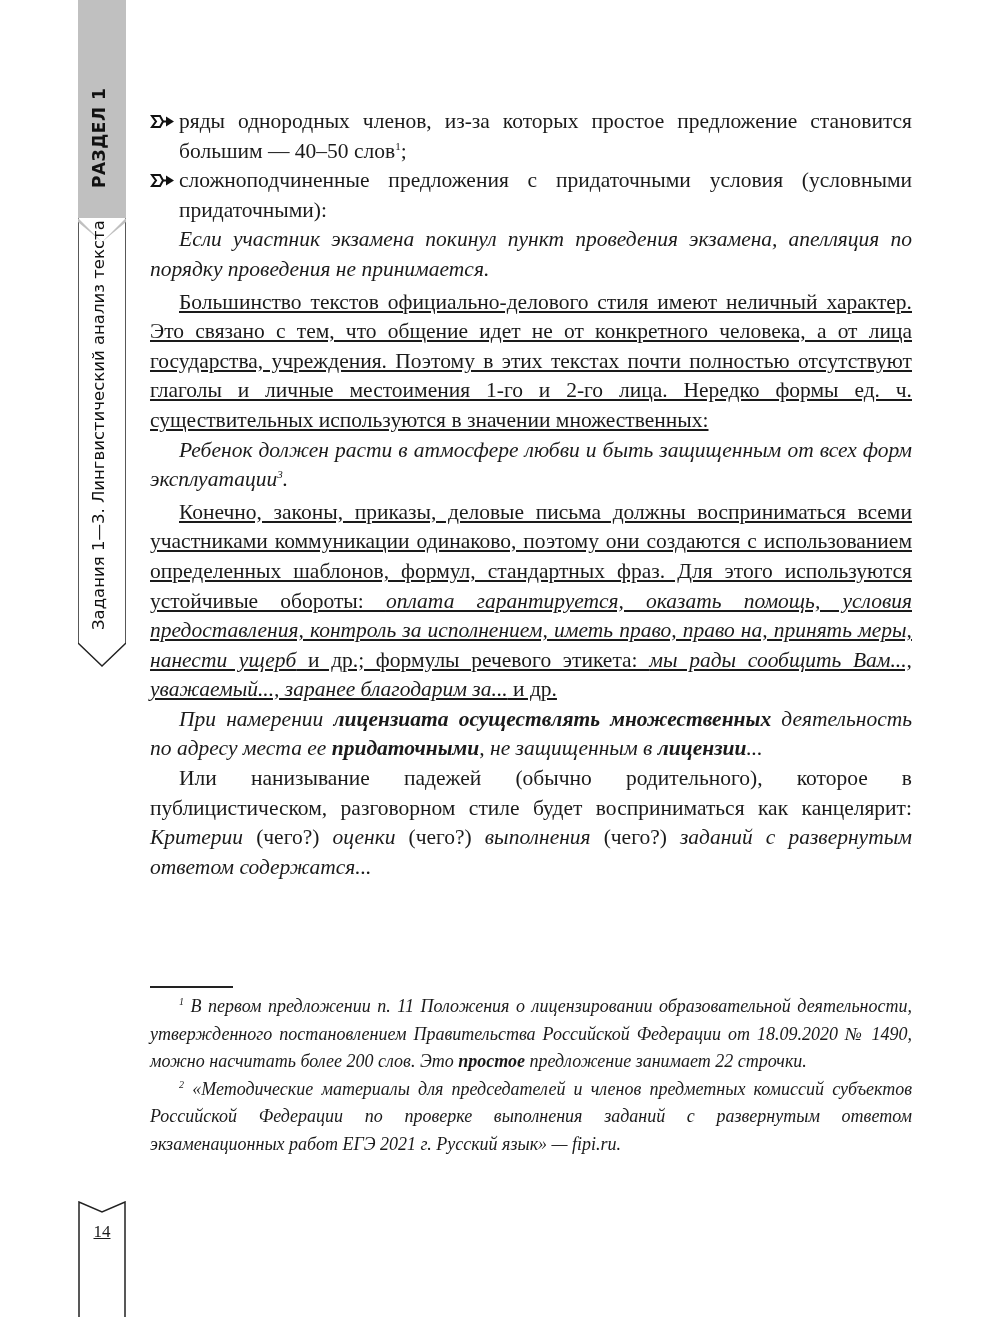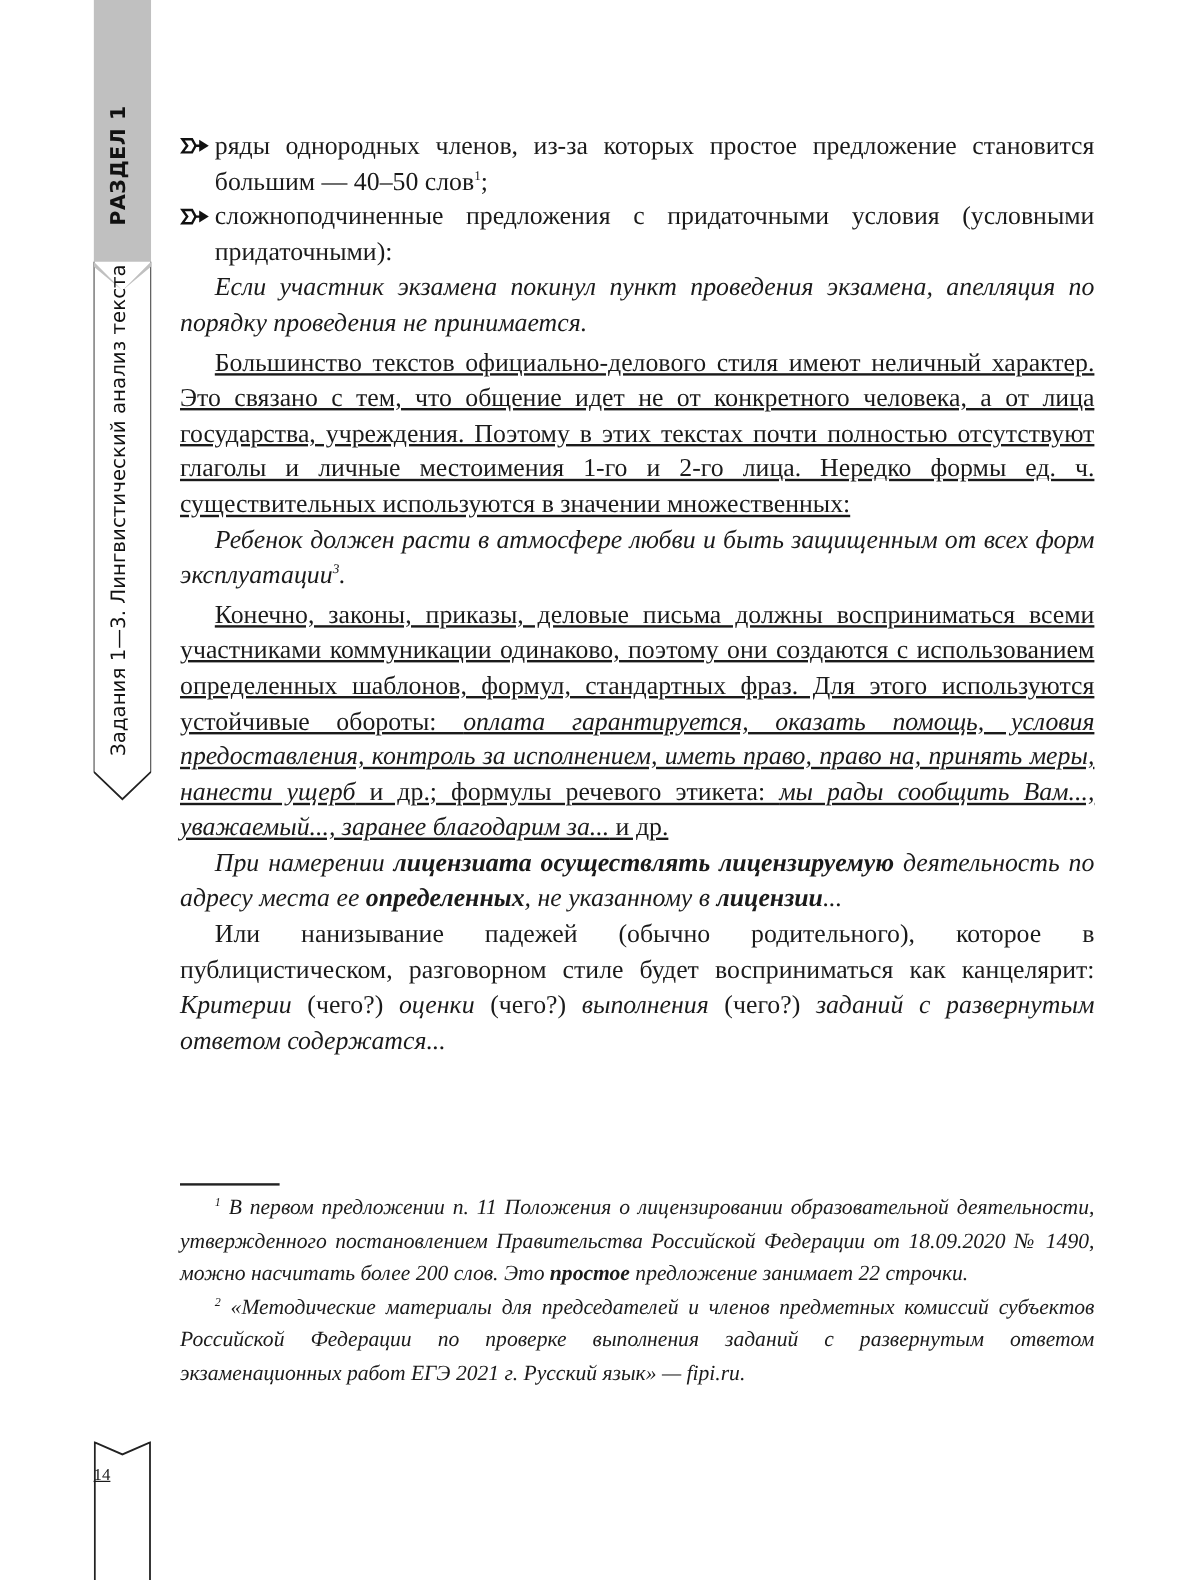--- a/index.html
+++ b/index.html
@@ -9,21 +9,21 @@
   
   .side-gray { position: absolute; left: 78px; top: 0; width: 48px; height: 242px; }
   .side-white { position: absolute; left: 78px; top: 218px; width: 48px; height: 450px; }
   .side-label { position: absolute; font-family: "DejaVu Sans", sans-serif;
                 transform: rotate(-90deg); transform-origin: left top; white-space: nowrap; color: #111; }
   .side-label.section { left: 89px; top: 188px; font-weight: bold; font-size: 17px; letter-spacing: 0.5px; }
   .side-label.chapter { left: 89px; top: 630px; font-size: 16.5px; }
 
   
   .page-box { position: absolute; left: 78px; top: 1201px; width: 48px; height: 120px; }
-  .page-num { position: absolute; left: 78px; top: 1222px; width: 48px; font-size: 14px; text-decoration: underline; }
+  .page-num { position: absolute; left: 78px; top: 1222px; width: 48px; text-align: center; font-size: 17px; text-decoration: underline; }
 
   
   .main { position: absolute; left: 150px; top: 107px; width: 762px; font-size: 21.5px; line-height: 29.6px; }
   .main p { margin: 0; text-align: justify; }
   .indent { text-indent: 29px; }
   .bullet { position: relative; padding-left: 29px; }
   .bullet .mark { position: absolute; left: 0; top: 0; width: 26px; height: 29px; }
   .it { font-style: italic; }
   .b { font-weight: bold; }
   sup { font-size: 11px; vertical-align: super; line-height: 0; }
@@ -64,21 +64,21 @@
       <path d="M2 9 L10 9 L13 14.5 L10 20 L2 20 L6 14.5 Z" fill="none" stroke="#111" stroke-width="2"></path>
       <path d="M12 14.5 L17 14.5" stroke="#111" stroke-width="2"></path>
       <polygon points="16,9.5 24,14.5 16,19.5" fill="#111"></polygon>
     </svg>
     <span>сложноподчиненные предложения с придаточными условия (условными придаточными):</span>
   </p>
   <p class="indent it">Если участник экзамена покинул пункт проведения экзамена, апелляция по порядку проведения не принимается.</p>
   <p class="indent mt3">Большинство текстов официально-делового стиля имеют неличный характер. Это связано с тем, что общение идет не от конкретного человека, а от лица государства, учреждения. Поэтому в этих текстах почти полностью отсутствуют глаголы и личные местоимения 1-го и 2-го лица. Нередко формы ед. ч. существительных используются в значении множественных:</p>
   <p class="indent it"><span>Ребенок должен расти в атмосфере любви и быть защищенным от всех форм эксплуатации</span><sup>3</sup><span>.</span></p>
   <p class="indent mt3"><span>Конечно, законы, приказы, деловые письма должны восприниматься всеми участниками коммуникации одинаково, поэтому они создаются с использованием определенных шаблонов, формул, стандартных фраз. Для этого используются устойчивые обороты: </span><span class="it">оплата гарантируется, оказать помощь, условия предоставления, контроль за исполнением, иметь право, право на, принять меры, нанести ущерб</span><span> и др.; формулы речевого этикета: </span><span class="it">мы рады сообщить Вам..., уважаемый..., заранее благодарим за...</span><span> и др.</span></p>
-  <p class="indent it"><span>При намерении </span><span class="b">лицензиата осуществлять лицензируемую</span><span> деятельность по адресу места ее </span><span class="b">определенных</span><span>, не указанному в </span><span class="b">лицензии</span><span>...</span></p>
+  <p class="indent it"><span>При намерении </span><span class="b">лицензиата осуществлять множественных</span><span> деятельность по адресу места ее </span><span class="b">придаточными</span><span>, не защищенным в </span><span class="b">лицензии</span><span>...</span></p>
   <p class="indent"><span>Или нанизывание падежей (обычно родительного), которое в публицистическом, разговорном стиле будет восприниматься как канцелярит: </span><span class="it">Критерии</span><span> (чего?) </span><span class="it">оценки</span><span> (чего?) </span><span class="it">выполнения</span><span> (чего?) </span><span class="it">заданий с развернутым ответом содержатся...</span></p>
 </div>
 
 <div class="footnote-rule"></div>
 <div class="footnotes">
   <p><sup>1</sup> <span>В первом предложении п. 11 Положения о лицензировании образовательной деятельности, утвержденного постановлением Правительства Российской Федерации от 18.09.2020 № 1490, можно насчитать более 200 слов. Это </span><span class="b">простое</span><span> предложение занимает 22 строчки.</span></p>
   <p><sup>2</sup> <span>«Методические материалы для председателей и членов предметных комиссий субъектов Российской Федерации по проверке выполнения заданий с развернутым ответом экзаменационных работ ЕГЭ 2021 г. Русский язык» — fipi.ru.</span></p>
 </div>
 
 <svg class="page-box" viewBox="0 0 48 120" preserveAspectRatio="none">

